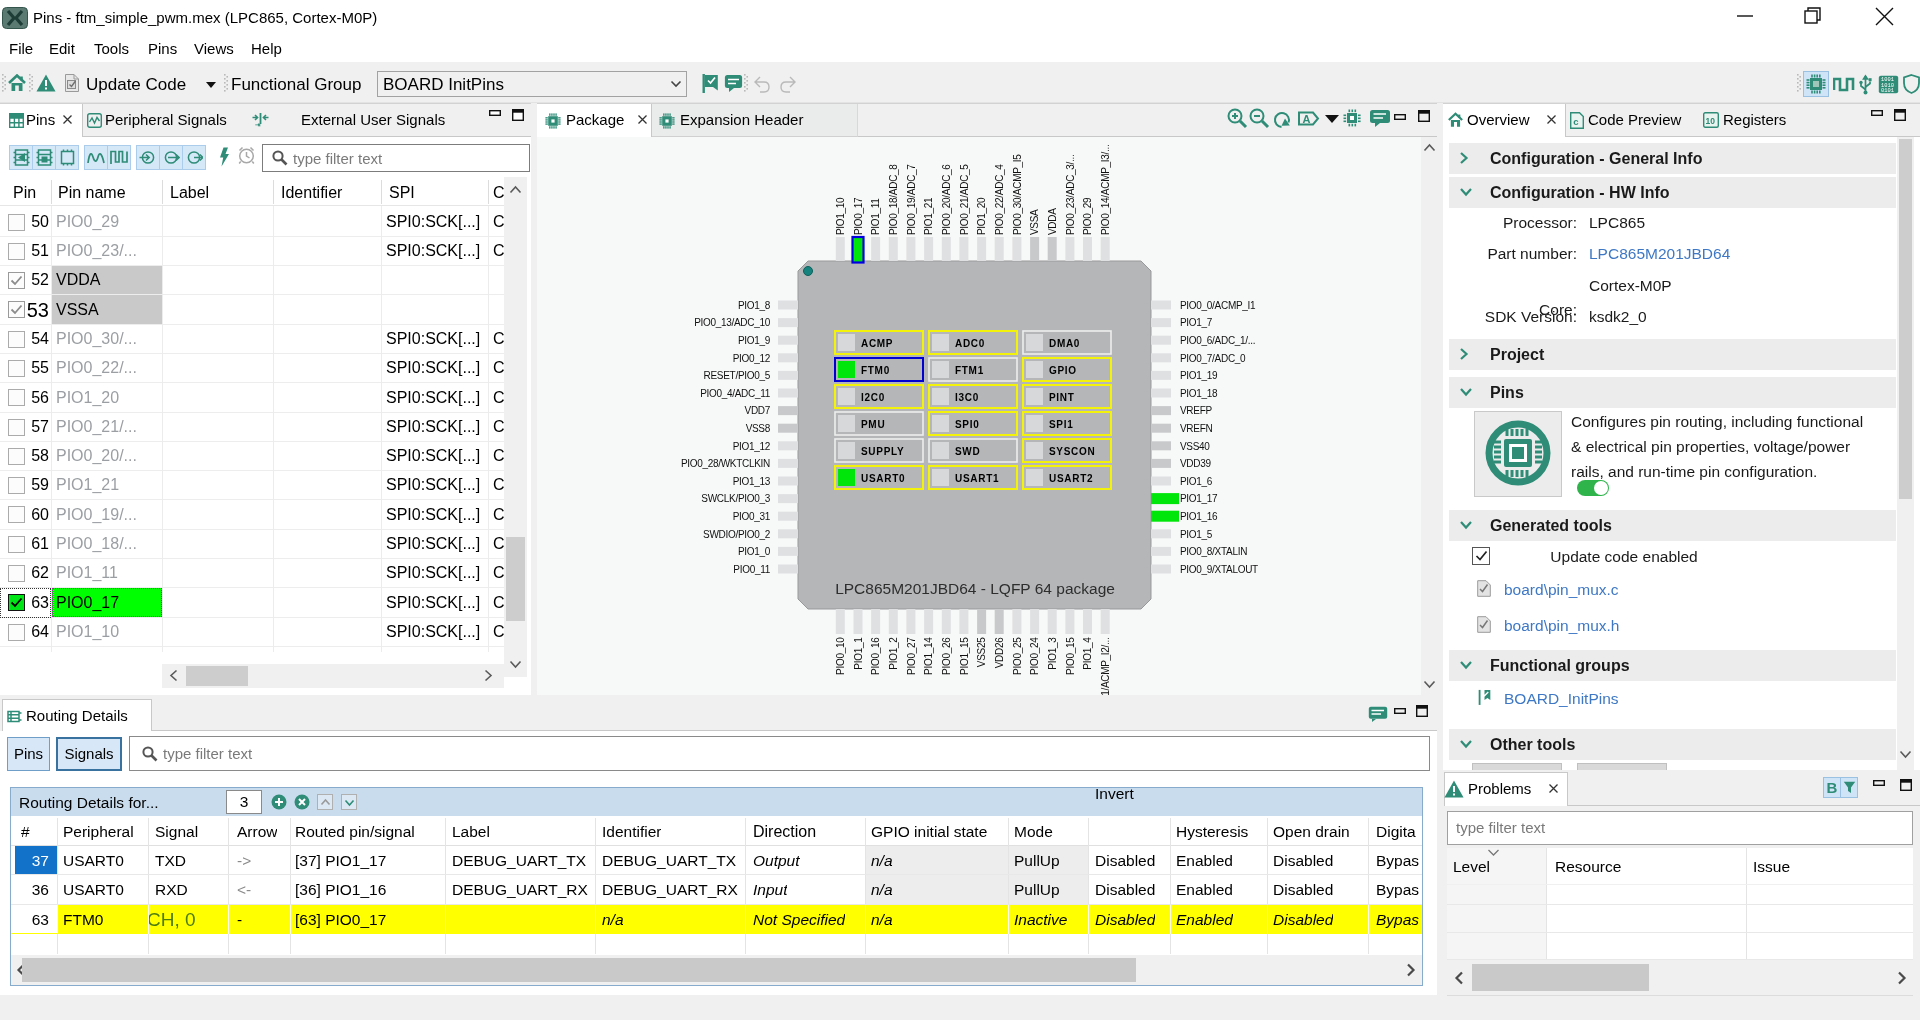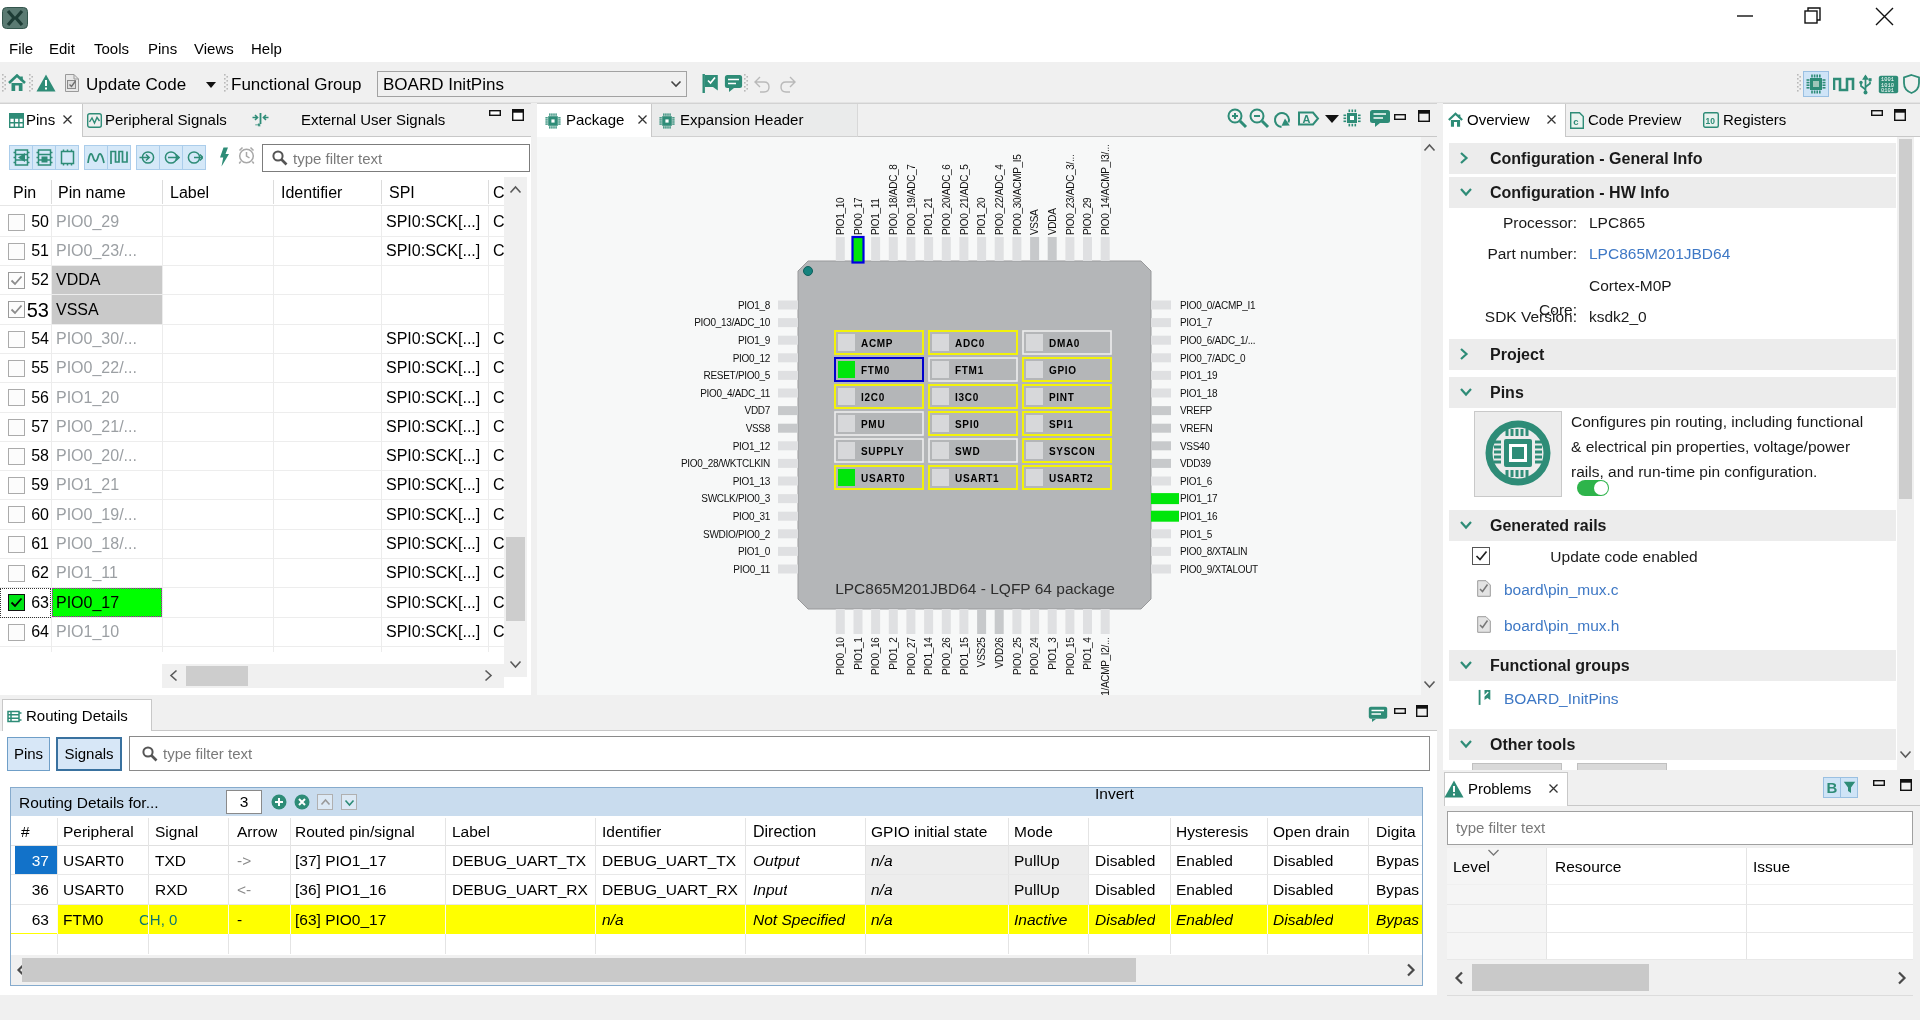--- a/index.html
+++ b/index.html
@@ -5,20 +5,21 @@
 body{font-family:"Liberation Sans",sans-serif;font-size:15px;color:#141414;background:#fff;}
 .abs{position:absolute;}
 svg{display:block;}
 </style></head><body>
 <div class="abs" style="left:0;top:0;width:1920px;height:1020px;background:#f0f0f0;" id="root">
 <div class="abs " style="left:0px;top:0px;width:1920px;height:34px;background:#fff;"></div>
 <svg class="abs" style="left:2px;top:7px" width="26" height="22" viewBox="0 0 26 22">
       <rect x="0.5" y="0.5" width="25" height="21" rx="4" fill="#5a7a72" stroke="#33554c"></rect>
       <path d="M6 4 L12 11 L6 18 M20 4 L14 11 L20 18" stroke="#1e3d36" stroke-width="3.2" fill="none"></path>
     </svg>
+<div class="abs " style="left:33px;top:8px;width:700px;height:20px;font-size:15px;line-height:20px;color:#000;">Pins - ftm_simple_pwm.mex (LPC865, Cortex-M0P)</div>
 <svg class="abs" style="left:1730px;top:6px" width="180" height="22" viewBox="0 0 180 22">
       <path d="M7 10 H23" stroke="#111" stroke-width="1.4"></path>
       <rect x="75" y="5" width="12" height="12" fill="none" stroke="#111" stroke-width="1.4"></rect>
       <path d="M78 5 V2 H90 V14 H87" fill="none" stroke="#111" stroke-width="1.4"></path>
       <path d="M146 2 L163 19 M163 2 L146 19" stroke="#111" stroke-width="1.4"></path>
     </svg>
 <div class="abs " style="left:0px;top:34px;width:1920px;height:28px;background:#fff;"></div>
 <div class="abs " style="left:9px;top:40px;width:60px;height:18px;font-size:15px;line-height:18px;color:#000;width:auto;">File</div>
 <div class="abs " style="left:49px;top:40px;width:60px;height:18px;font-size:15px;line-height:18px;color:#000;width:auto;">Edit</div>
 <div class="abs " style="left:94px;top:40px;width:60px;height:18px;font-size:15px;line-height:18px;color:#000;width:auto;">Tools</div>
@@ -789,21 +790,21 @@
     </svg>
 <div class="abs " style="left:1571px;top:412px;width:330px;height:20px;font-size:15.5px;line-height:20px;color:#1a1a1a;">Configures pin routing, including functional</div>
 <div class="abs " style="left:1571px;top:437px;width:330px;height:20px;font-size:15.5px;line-height:20px;color:#1a1a1a;">&amp; electrical pin properties, voltage/power</div>
 <div class="abs " style="left:1571px;top:462px;width:330px;height:20px;font-size:15.5px;line-height:20px;color:#1a1a1a;">rails, and run-time pin configuration.</div>
 <div class="abs " style="left:1577px;top:480px;width:32px;height:16px;background:#2eb44b;border-radius:9px;"></div>
 <div class="abs " style="left:1594px;top:481px;width:14px;height:14px;background:#fff;border-radius:8px;"></div>
 <div class="abs " style="left:1449px;top:510px;width:447px;height:31px;background:#ececec;"></div>
 <svg class="abs" style="left:1459px;top:520px" width="14" height="10" viewBox="0 0 14 10">
       <path d="M2 2 L7 7.5 L12 2" stroke="#2e8c77" stroke-width="2.2" fill="none"></path>
     </svg>
-<div class="abs " style="left:1490px;top:516px;width:400px;height:20px;font-size:16px;line-height:20px;font-weight:bold;color:#1a1a1a;width:auto;">Generated rails</div>
+<div class="abs " style="left:1490px;top:516px;width:400px;height:20px;font-size:16px;line-height:20px;font-weight:bold;color:#1a1a1a;width:auto;">Generated tools</div>
 <div class="abs " style="left:1472px;top:547px;width:18px;height:18px;background:#fff;border:1px solid #555;"></div>
 <svg class="abs" style="left:1475px;top:550px" width="13" height="12" viewBox="0 0 13 12">
       <path d="M1.5 6 L5 9.5 L11.5 1.5" stroke="#222" stroke-width="1.7" fill="none"></path>
     </svg>
 <div class="abs " style="left:1499px;top:547px;width:250px;height:19px;font-size:15.5px;line-height:19px;color:#1a1a1a;text-align:center;">Update code enabled</div>
 <svg class="abs" style="left:1477px;top:580px" width="14" height="17" viewBox="0 0 14 17">
       <path d="M0.7 0.7 H9 L13.3 5 V16.3 H0.7 Z" fill="#e3e3e3" stroke="#9a9a9a"></path>
       <path d="M3 9 L5.5 11.5 L10.5 4.5" stroke="#777" stroke-width="1.5" fill="none"></path>
     </svg>
 <div class="abs " style="left:1504px;top:580px;width:200px;height:19px;font-size:15.5px;line-height:19px;color:#3e78c5;">board\pin_mux.c</div>
@@ -949,21 +950,21 @@
 <div class="abs " style="left:871px;top:880px;width:213px;height:19px;font-size:15.5px;line-height:19px;color:#000;width:auto;overflow:hidden;font-style:italic;">n/a</div>
 <div class="abs " style="left:1014px;top:880px;width:152px;height:19px;font-size:15.5px;line-height:19px;color:#000;width:auto;overflow:hidden;">PullUp</div>
 <div class="abs " style="left:1095px;top:880px;width:168px;height:19px;font-size:15.5px;line-height:19px;color:#000;width:auto;overflow:hidden;">Disabled</div>
 <div class="abs " style="left:1176px;top:880px;width:188px;height:19px;font-size:15.5px;line-height:19px;color:#000;width:auto;overflow:hidden;">Enabled</div>
 <div class="abs " style="left:1273px;top:880px;width:146px;height:19px;font-size:15.5px;line-height:19px;color:#000;width:auto;overflow:hidden;">Disabled</div>
 <div class="abs " style="left:1376px;top:880px;width:60px;height:19px;font-size:15.5px;line-height:19px;color:#000;width:auto;overflow:hidden;">Bypas</div>
 <div class="abs " style="left:10px;top:904px;width:1413px;height:1px;background:#e8e8e8;"></div>
 <div class="abs " style="left:57px;top:905px;width:1366px;height:28px;background:#ffff00;"></div>
 <div class="abs " style="left:10px;top:910px;width:39px;height:19px;font-size:15.5px;line-height:19px;color:#000;text-align:right;">63</div>
 <div class="abs " style="left:63px;top:910px;width:161px;height:19px;font-size:15.5px;line-height:19px;color:#000;width:auto;overflow:hidden;">FTM0</div>
-<div class="abs " style="left:139px;top:910px;width:131px;height:19px;font-size:15px;line-height:19px;color:#0f766e;width:auto;overflow:hidden;">CH, 0</div>
+<div class="abs " style="left:147px;top:910px;width:131px;height:19px;font-size:19px;line-height:19px;color:#4d7c0f;width:auto;overflow:hidden;">CH, 0</div>
 <div class="abs " style="left:237px;top:910px;width:204px;height:19px;font-size:15.5px;line-height:19px;color:#000;width:auto;overflow:hidden;">-</div>
 <div class="abs " style="left:295px;top:910px;width:296px;height:19px;font-size:15.5px;line-height:19px;color:#000;width:auto;overflow:hidden;">[63] PIO0_17</div>
 <div class="abs " style="left:602px;top:910px;width:259px;height:19px;font-size:15.5px;line-height:19px;color:#000;width:auto;overflow:hidden;font-style:italic;">n/a</div>
 <div class="abs " style="left:753px;top:910px;width:251px;height:19px;font-size:15.5px;line-height:19px;color:#000;width:auto;overflow:hidden;font-style:italic;">Not Specified</div>
 <div class="abs " style="left:871px;top:910px;width:213px;height:19px;font-size:15.5px;line-height:19px;color:#000;width:auto;overflow:hidden;font-style:italic;">n/a</div>
 <div class="abs " style="left:1014px;top:910px;width:152px;height:19px;font-size:15.5px;line-height:19px;color:#000;width:auto;overflow:hidden;font-style:italic;">Inactive</div>
 <div class="abs " style="left:1095px;top:910px;width:168px;height:19px;font-size:15.5px;line-height:19px;color:#000;width:auto;overflow:hidden;font-style:italic;">Disabled</div>
 <div class="abs " style="left:1176px;top:910px;width:188px;height:19px;font-size:15.5px;line-height:19px;color:#000;width:auto;overflow:hidden;font-style:italic;">Enabled</div>
 <div class="abs " style="left:1273px;top:910px;width:146px;height:19px;font-size:15.5px;line-height:19px;color:#000;width:auto;overflow:hidden;font-style:italic;">Disabled</div>
 <div class="abs " style="left:1376px;top:910px;width:60px;height:19px;font-size:15.5px;line-height:19px;color:#000;width:auto;overflow:hidden;font-style:italic;">Bypas</div>

